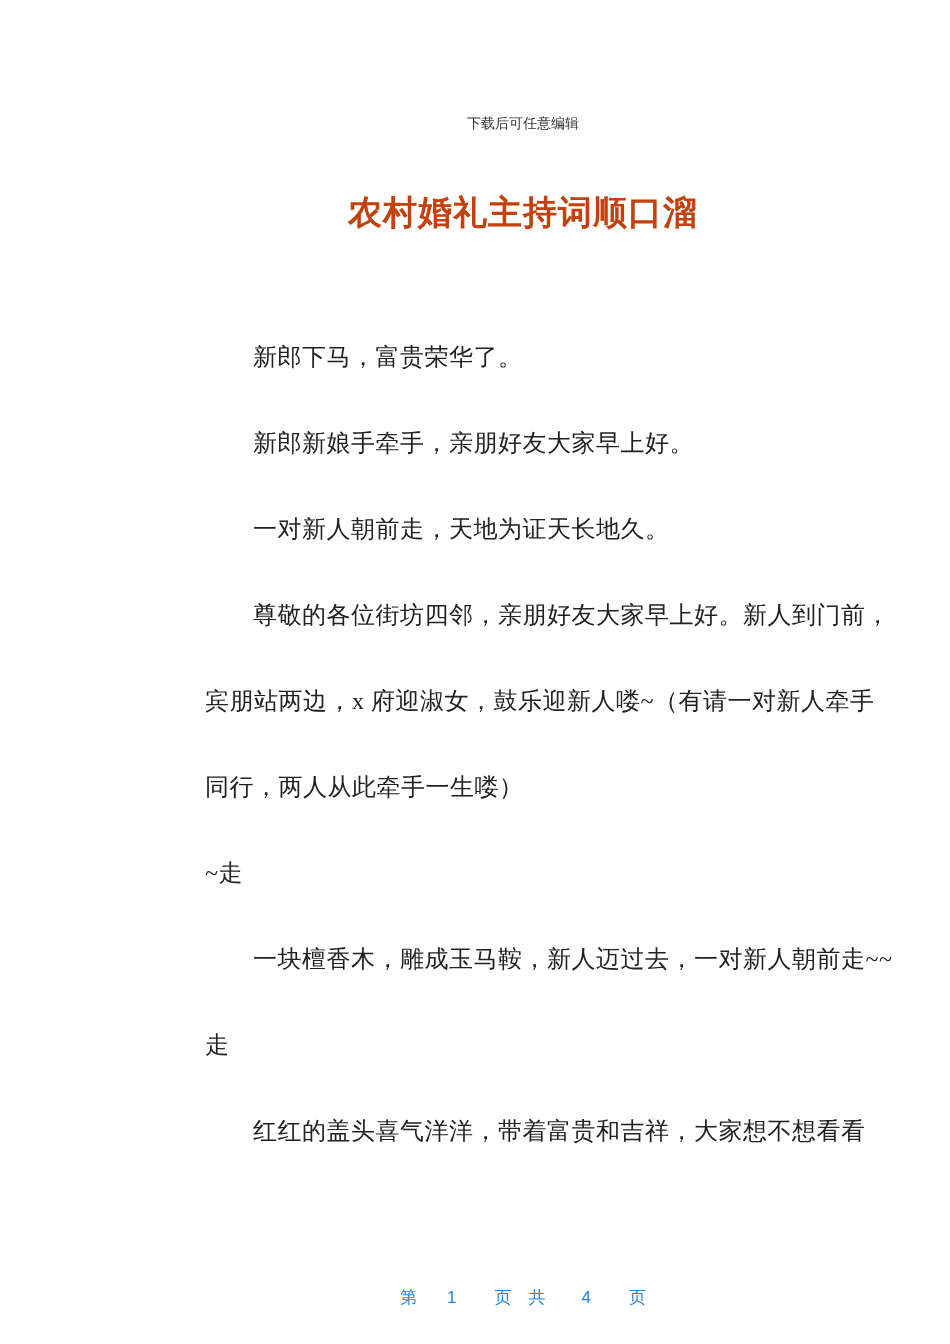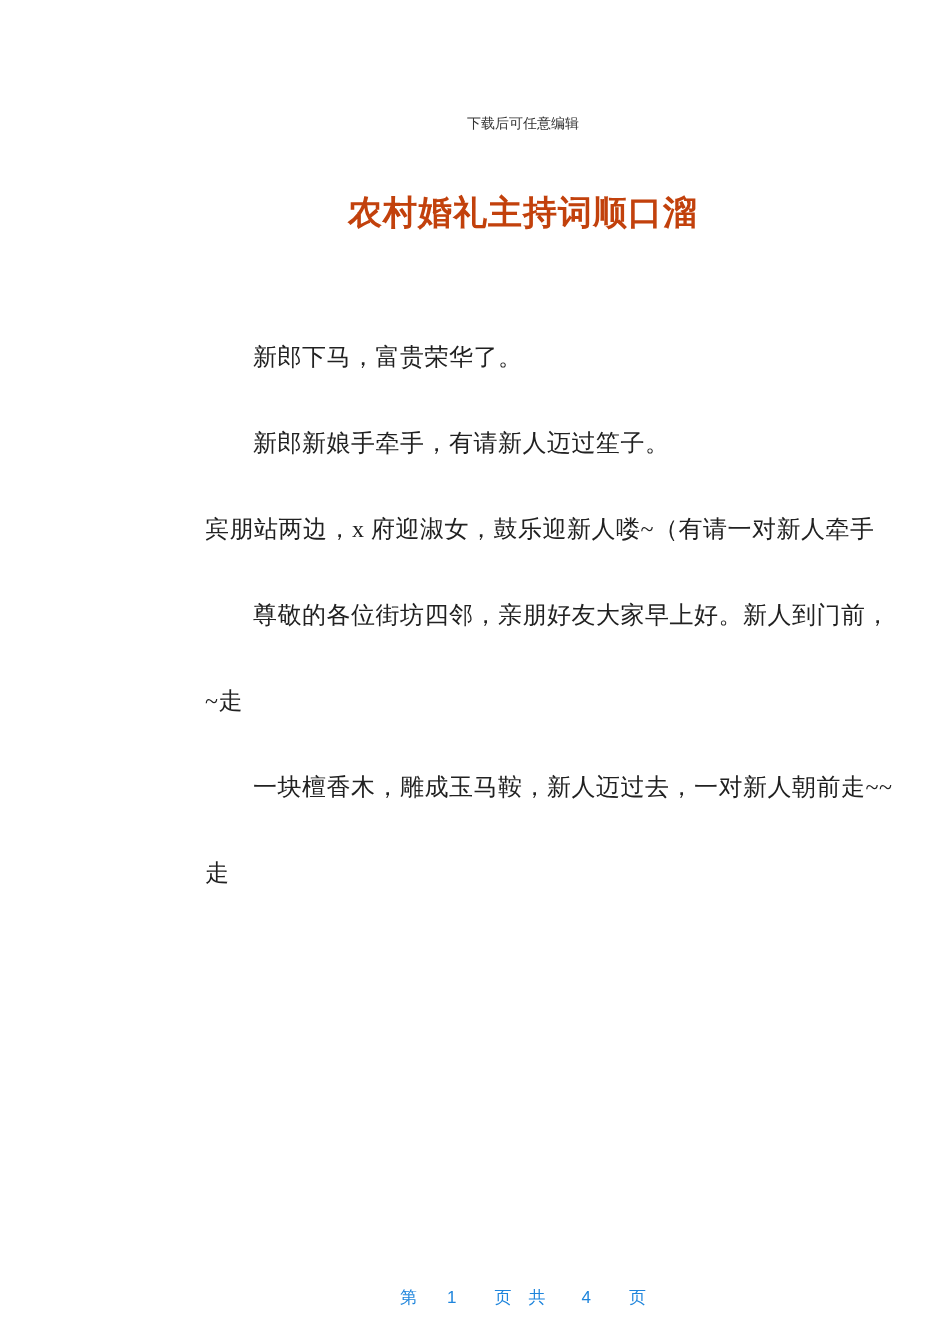--- a/index.html
+++ b/index.html
@@ -78,26 +78,29 @@
 <body>
 
 <div class="page">
 
   <div class="header-note">下载后可任意编辑</div>
 
   <h1 class="doc-title">农村婚礼主持词顺口溜</h1>
 
   <div class="doc-body">
     <div class="line indent">新郎下马，富贵荣华了。</div>
-    <div class="line indent">新郎新娘手牵手，有请新人迈过笙子。</div>
+    <div class="line indent">新郎新娘手牵手，亲朋好友大家早上好。</div>
+    <div class="line indent">一对新人朝前走，天地为证天长地久。</div>
+    <div class="line indent">尊敬的各位街坊四邻，亲朋好友大家早上好。新人到门前，</div>
     <div class="line">宾朋站两边，x 府迎淑女，鼓乐迎新人喽~（有请一对新人牵手</div>
-    <div class="line indent">尊敬的各位街坊四邻，亲朋好友大家早上好。新人到门前，</div>
+    <div class="line">同行，两人从此牵手一生喽）</div>
     <div class="line">~走</div>
     <div class="line indent">一块檀香木，雕成玉马鞍，新人迈过去，一对新人朝前走~~</div>
     <div class="line">走</div>
+    <div class="line indent">红红的盖头喜气洋洋，带着富贵和吉祥，大家想不想看看</div>
   </div>
 
   <div class="page-footer">
     <span>第</span>
     <span>1</span>
     <span>页</span>
     <span>共</span>
     <span>4</span>
     <span>页</span>
   </div>

